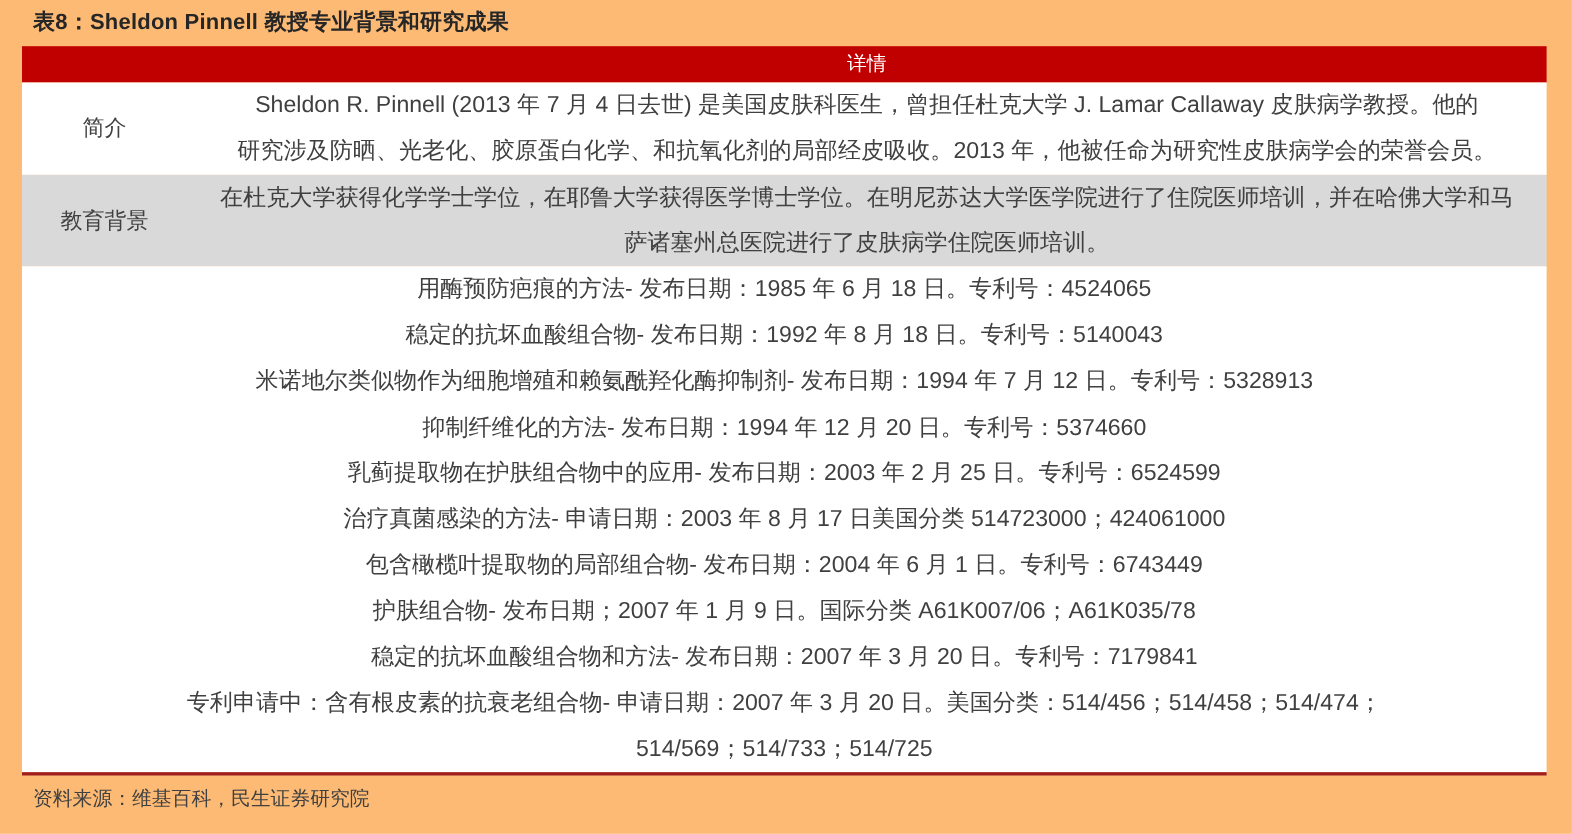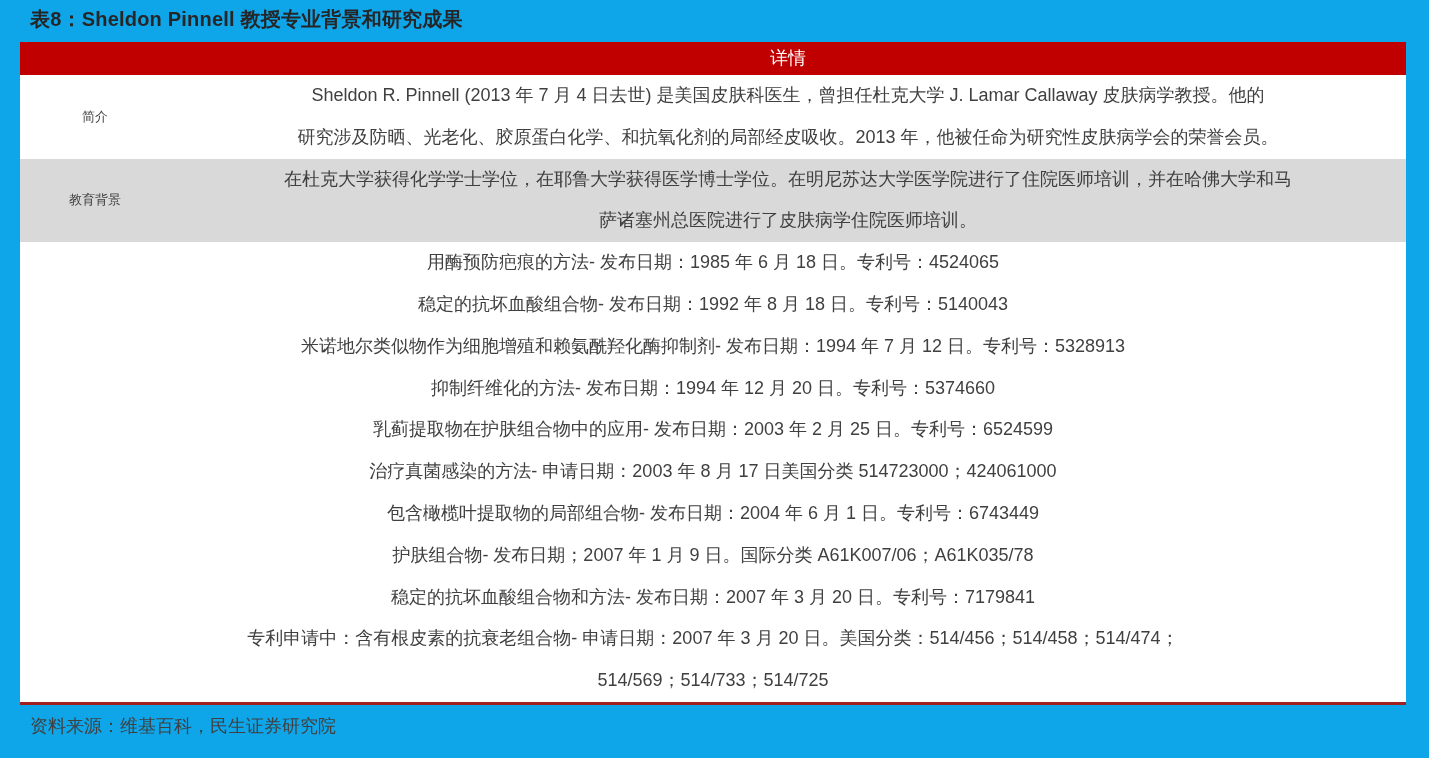--- a/index.html
+++ b/index.html
@@ -8,45 +8,45 @@
     --rule-color:#a02020;
     --text-color:#404040;
     --title-color:#262626;
   }
   html,body{margin:0;padding:0;background:#ffffff;}
   body{
     width:1429px;height:758px;position:relative;overflow:hidden;
     font-family:"Liberation Sans","DejaVu Sans",sans-serif;
     color:var(--text-color);
   }
-  .page{position:absolute;inset:0;background:#0ea5e9;}
+  .page{position:absolute;inset:0;background:#fdba74;}
   .page-title{
     position:absolute;left:30px;top:6px;
     font-size:20px;font-weight:bold;color:var(--title-color);
     white-space:nowrap;letter-spacing:0.2px;
   }
   .data-table{
     position:absolute;left:20px;top:42px;width:1386px;
   }
   .table-header{
     background:var(--header-bg);color:#ffffff;
     height:33px;line-height:33px;
     text-align:center;font-size:18px;
     padding-left:150px;box-sizing:border-box;
   }
   .row{display:flex;background:#ffffff;}
   .row.shaded{background:var(--shaded-bg);}
   .label-cell{
     flex:0 0 150px;width:150px;
     display:flex;align-items:center;justify-content:center;
-    font-size:13px;
+    font-size:20px;
     text-align:right;
   }
   .details-cell{
-    flex:1;text-align:center;font-size:18px;min-width:0;
+    flex:1;text-align:center;font-size:21px;min-width:0;
   }
   .line{
     line-height:41.8px;white-space:nowrap;
   }
   .bottom-rule{
     position:absolute;left:20px;top:702px;width:1386px;height:3px;
     background:var(--rule-color);
   }
   .source-note{
     position:absolute;left:30px;top:714px;

